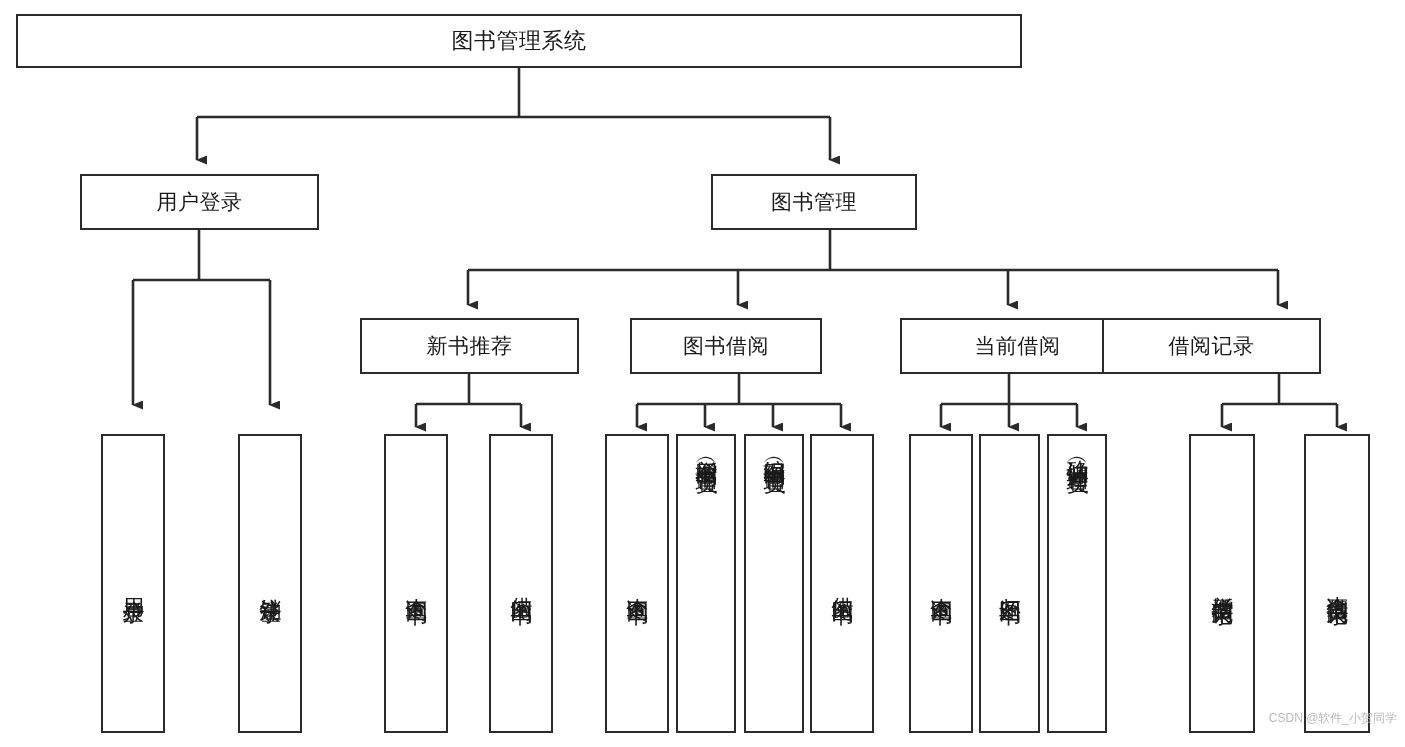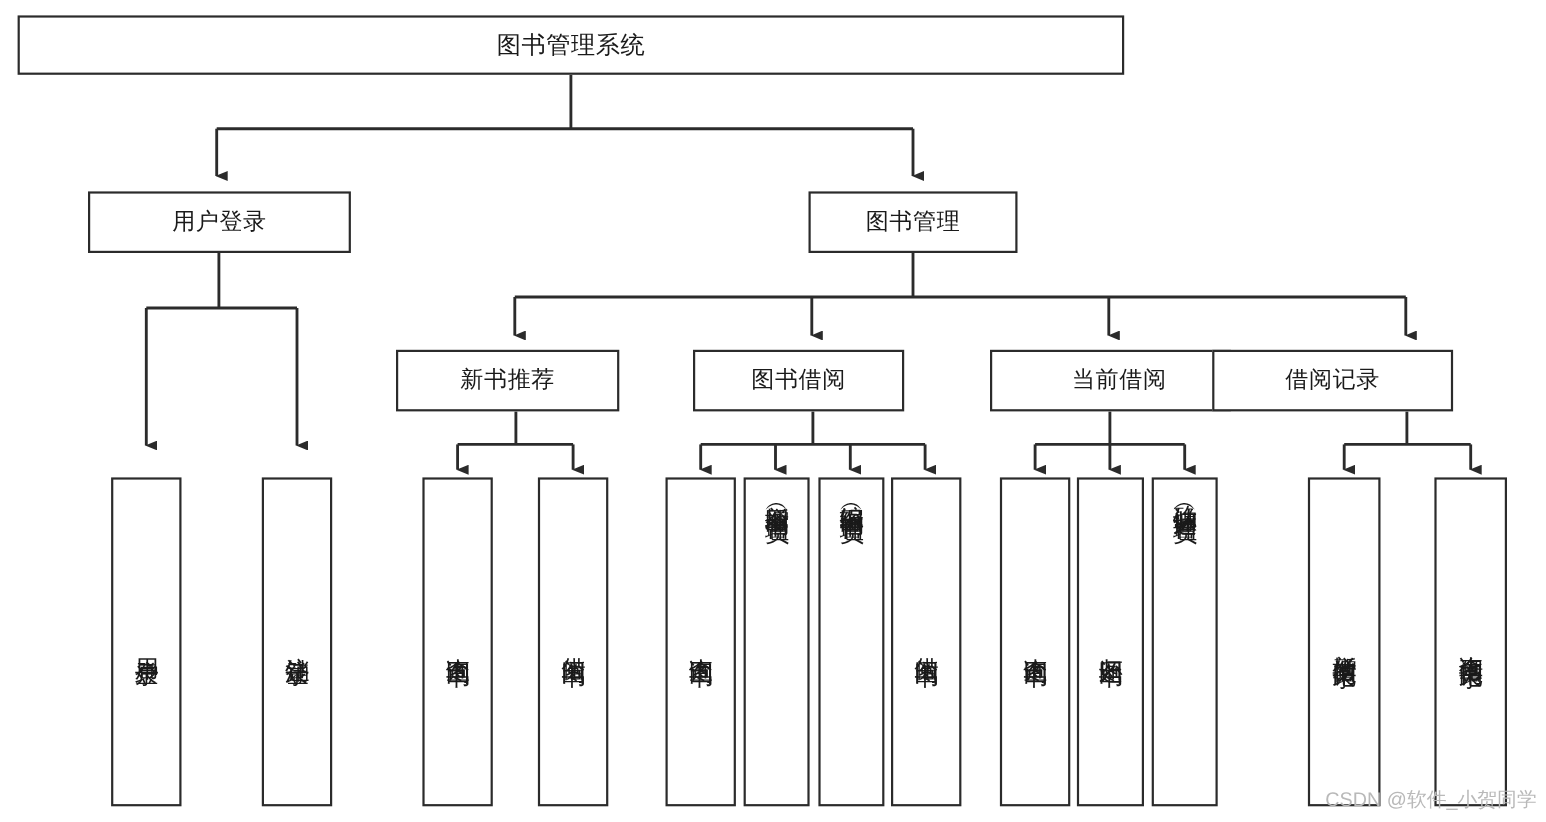--- a/index.html
+++ b/index.html
@@ -64,22 +64,22 @@
     writing-mode: vertical-rl;
     text-orientation: upright;
     font-size: 22px;
     line-height: 1.22;
     letter-spacing: 2px;
     white-space: nowrap;
   }
   #watermark {
     position: absolute;
     right: 8px;
-    bottom: 8px;
-    font-size: 18px;
+    bottom: 20px;
+    font-size: 12px;
     color: #b9b9b9;
     white-space: nowrap;
     z-index: 5;
     font-family: "Liberation Sans", "DejaVu Sans", sans-serif;
   }
 </style>
 </head>
 <body>
 
 <div id="canvas">
@@ -135,25 +135,25 @@
   </svg>
 
   <div class="node horiz root" style="left:16px; top:14px; width:1006px; height:54px;">
     <span class="label">图书管理系统</span>
   </div>
 
   <div class="node horiz" style="left:80px; top:174px; width:239px; height:56px;">
     <span class="label">用户登录</span>
   </div>
 
-  <div class="node horiz" style="left:735px; top:174px; width:190px; height:56px;">
+  <div class="node horiz" style="left:711px; top:174px; width:206px; height:56px;">
     <span class="label">图书管理</span>
   </div>
 
-  <div class="node horiz" style="left:360px; top:318px; width:203px; height:56px;">
+  <div class="node horiz" style="left:360px; top:318px; width:219px; height:56px;">
     <span class="label">新书推荐</span>
   </div>
 
   <div class="node horiz" style="left:630px; top:318px; width:192px; height:56px;">
     <span class="label">图书借阅</span>
   </div>
 
   <div class="node horiz" style="left:900px; top:318px; width:219px; height:56px;padding-left:16px;">
     <span class="label">当前借阅</span>
   </div>

